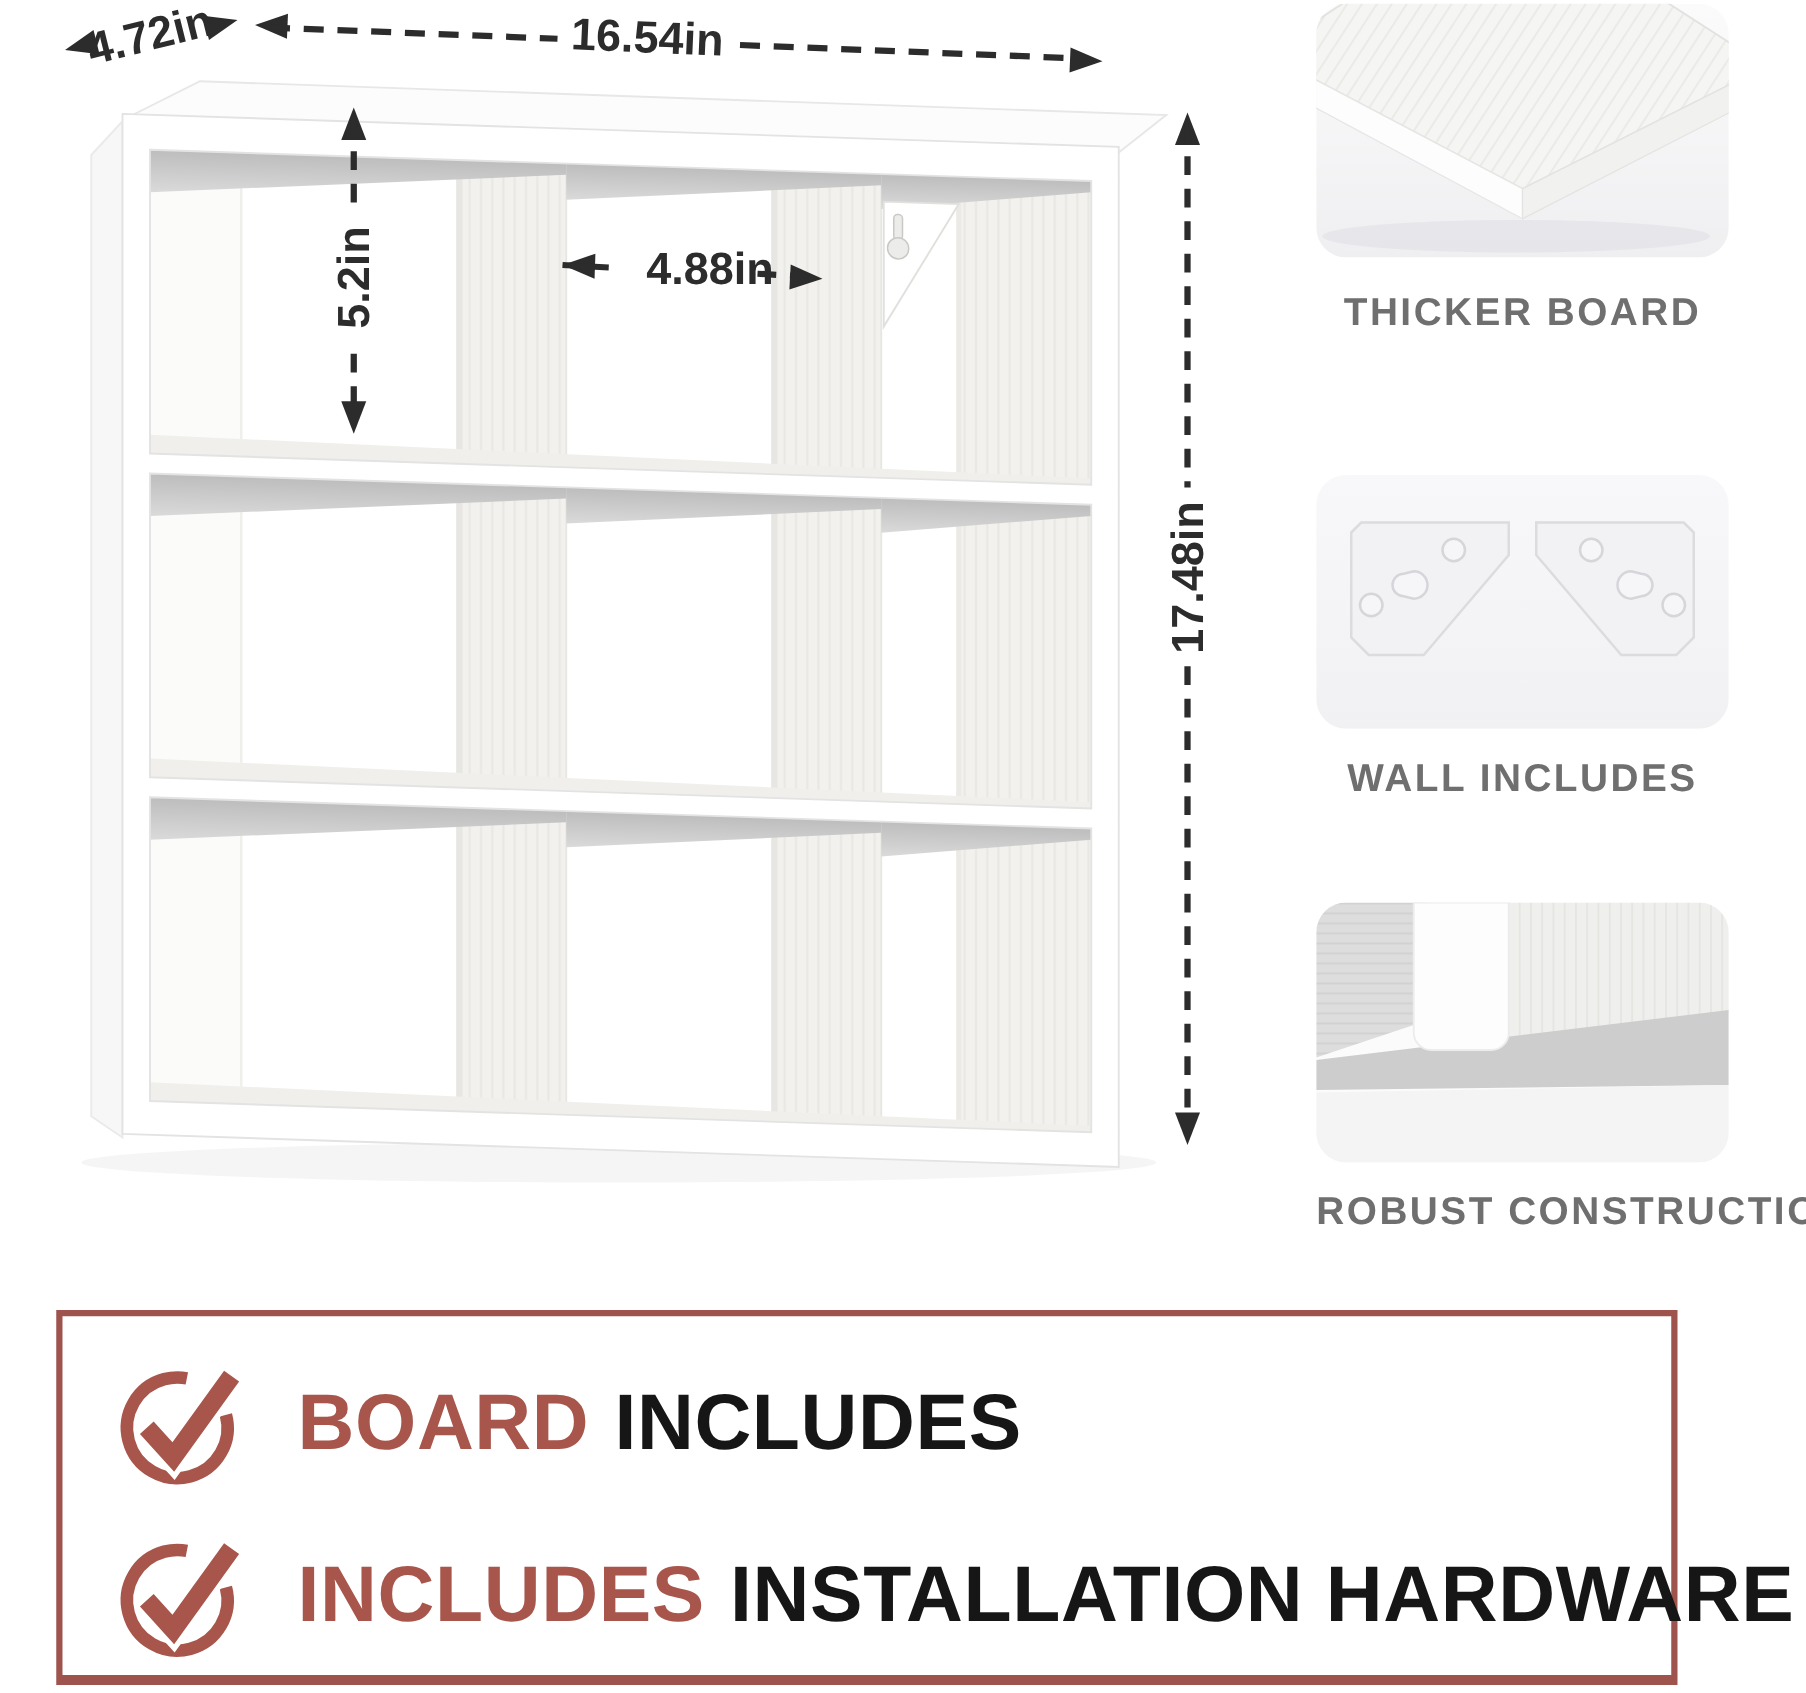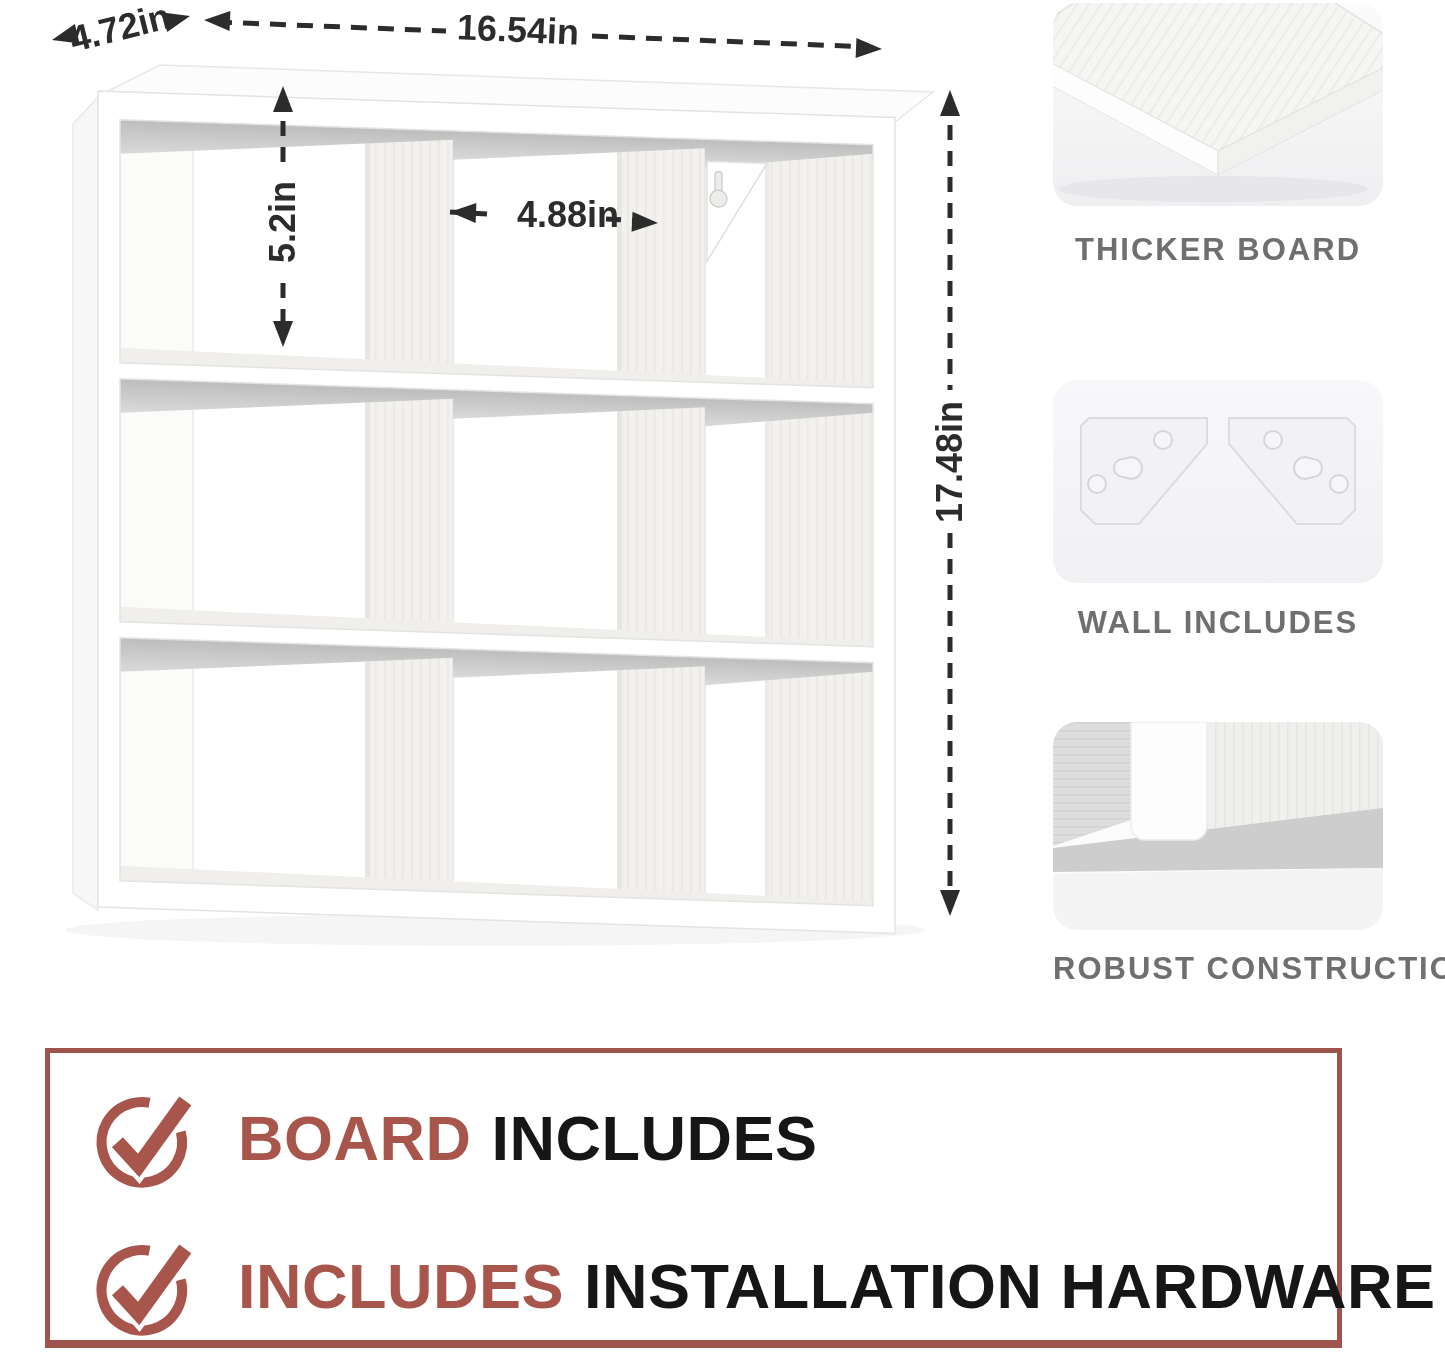--- a/index.html
+++ b/index.html
@@ -246,21 +246,21 @@
       <svg class="check" viewBox="0 0 100 100">
         <circle cx="47" cy="54" r="38" fill="none" stroke="var(--accent,#a8564c)" stroke-width="9.5" stroke-dasharray="196 43" transform="rotate(-15 47 54)"></circle>
         <path d="M24,54 L44,76 L88,15" fill="none" stroke="#ffffff" stroke-width="22"></path>
         <path d="M24,54 L44,76 L88,15" fill="none" stroke="var(--accent,#a8564c)" stroke-width="14"></path>
       </svg>
       <div class="feature-text">
         <span class="hl">BOARD</span><span class="rest">INCLUDES</span>
       </div>
     </div>
 
-    <div class="feature-row" style="top:180px;">
+    <div class="feature-row" style="top:170px;">
       <svg class="check" viewBox="0 0 100 100">
         <circle cx="47" cy="54" r="38" fill="none" stroke="var(--accent,#a8564c)" stroke-width="9.5" stroke-dasharray="196 43" transform="rotate(-15 47 54)"></circle>
         <path d="M24,54 L44,76 L88,15" fill="none" stroke="#ffffff" stroke-width="22"></path>
         <path d="M24,54 L44,76 L88,15" fill="none" stroke="var(--accent,#a8564c)" stroke-width="14"></path>
       </svg>
       <div class="feature-text">
         <span class="hl">INCLUDES</span><span class="rest">INSTALLATION HARDWARE</span>
       </div>
     </div>
 

